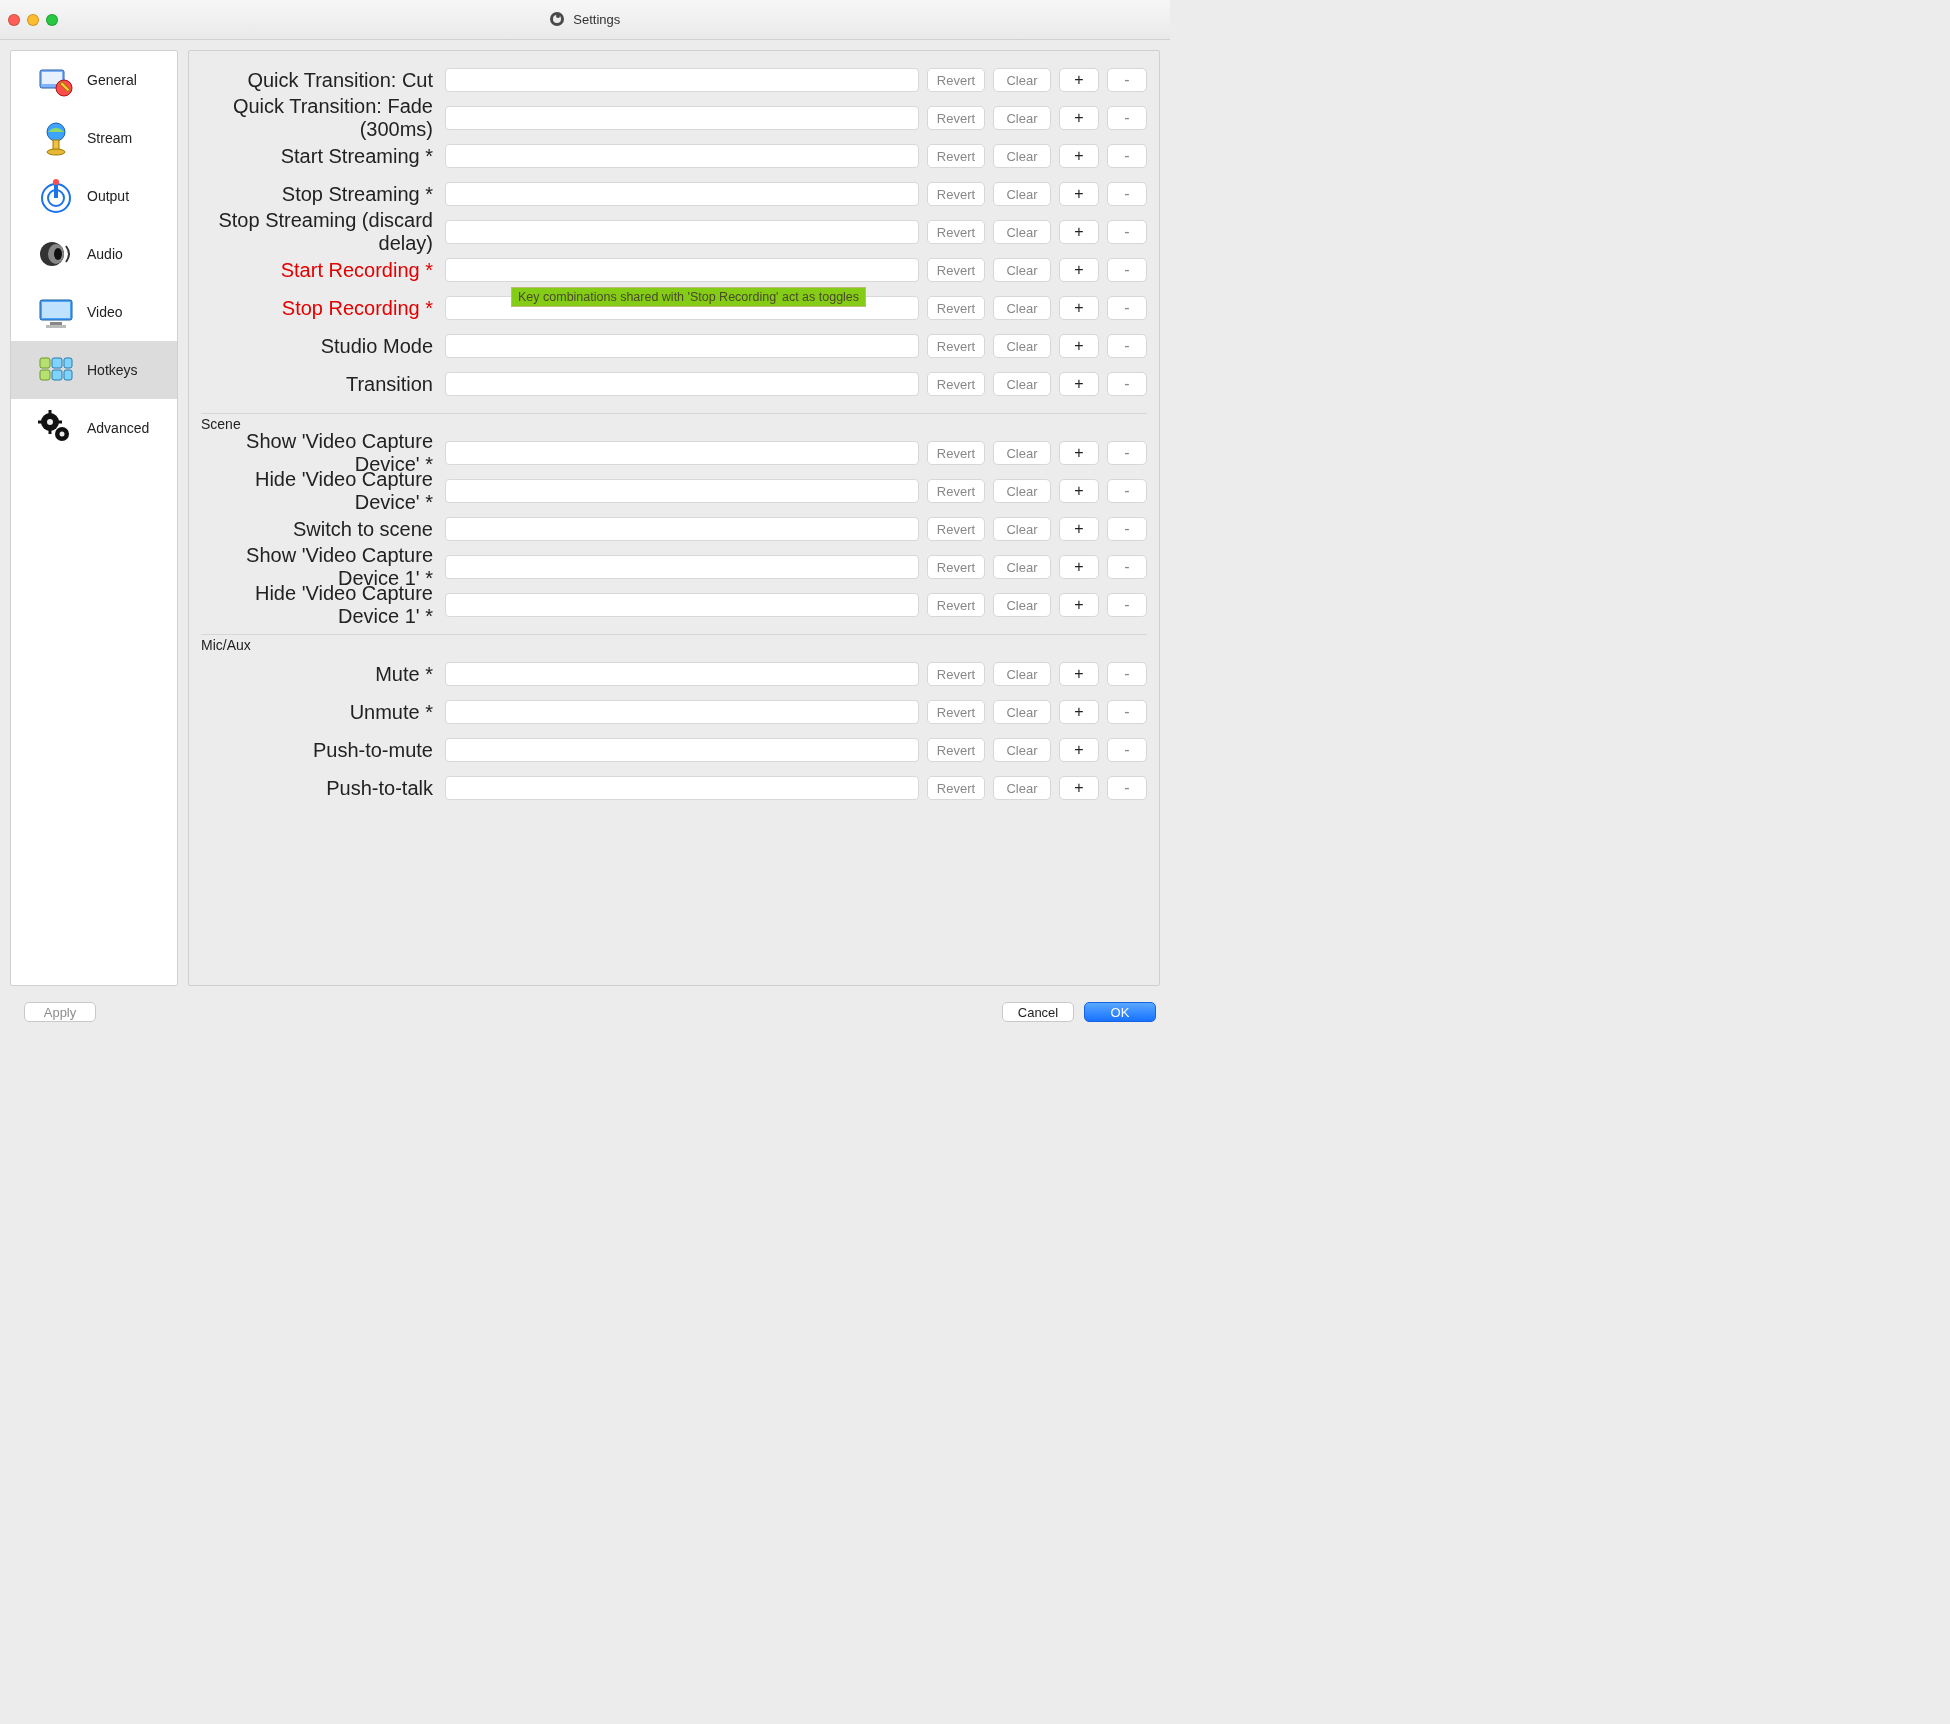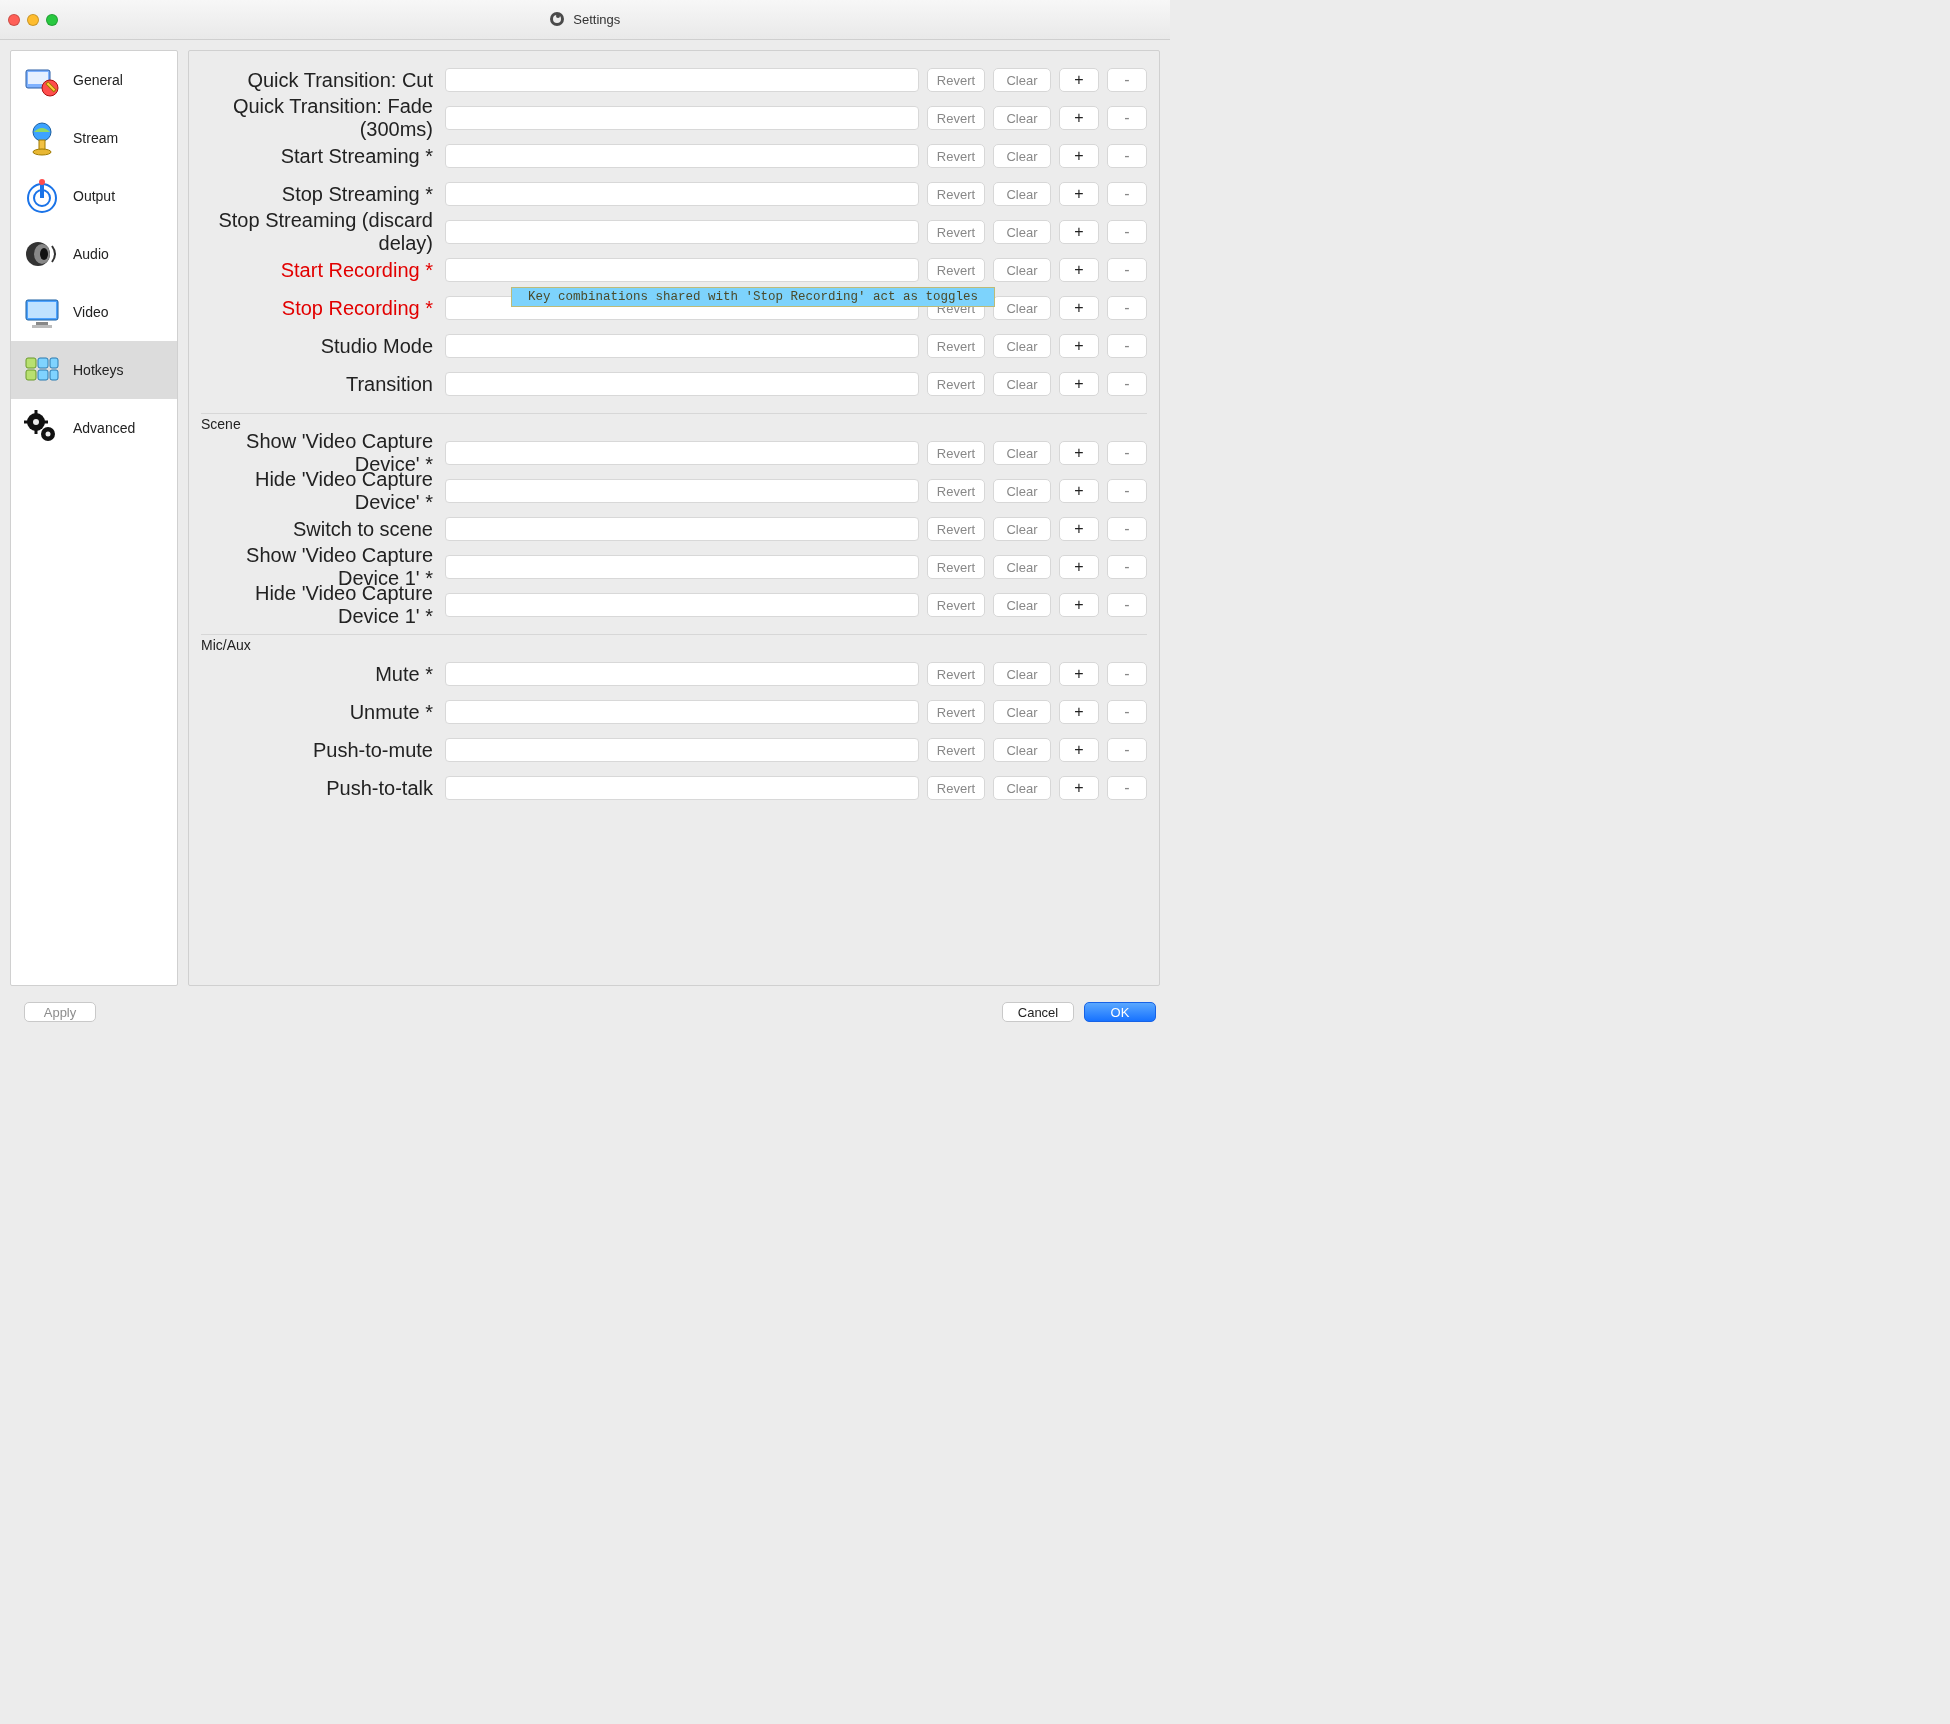--- a/index.html
+++ b/index.html
@@ -21,21 +21,21 @@
     .traffic { display:flex; gap:7px; padding-left:8px; }
     .dot { width:12px; height:12px; border-radius:50%; border:0.5px solid rgba(0,0,0,.2); }
     .dot.red{background:#ff5f57}.dot.yellow{background:#febc2e}.dot.green{background:#28c840}
     .title-wrap { position:absolute; left:0; right:0; text-align:center; pointer-events:none; font-size:13px; color:#333;}
     .title-wrap .ticon { display:inline-block; width:14px; height:14px; border-radius:50%; background:#4a4a4a; vertical-align:-2px; margin-right:6px; position:relative;}
     .title-wrap .ticon:after{content:""; position:absolute; inset:3px; background:#ececec; border-radius:50%;}
     .title-wrap .ticon:before{content:""; position:absolute; left:6px; top:2px; width:4px; height:4px; background:#4a4a4a; border-radius:50%; z-index:2;}
 
     .body { flex:1; display:flex; padding:10px 10px 4px 10px; gap:10px; overflow:hidden;}
     .sidebar { width:168px; background:#fff; border:1px solid #d0d0d0; border-radius:2px; }
-    .side-item { display:flex; align-items:center; gap:10px; padding:8px 10px; cursor:default;}
+    .side-item { display:flex; align-items:center; gap:10px; padding:8px 24px; cursor:default;}
     .side-item.selected { background:#dcdcdc; }
     .side-icon { width:42px; height:42px; display:flex; align-items:center; justify-content:center; }
     .side-label { font-size:14px; }
 
     .content { flex:1; background:#ececec; border:1px solid #d0d0d0; border-radius:2px; padding:10px 12px 0 12px; overflow:auto;}
 
     .row { display:flex; align-items:center; height:38px; gap:8px; }
     .row-group-header { font-size:14px; color:#222; margin-top:0; margin-bottom:2px; }
     .sep { border-top:1px solid #d7d7d7; margin:10px 0 2px 0; }
 
@@ -47,22 +47,22 @@
     .btn {
       height:24px; background:#fff; border:1px solid #d7d7d7; border-radius:5px;
       font-size:13px; color:#888; display:inline-flex; align-items:center; justify-content:center;
       padding:0 10px;
     }
     .btn.revert{width:58px}
     .btn.clear{width:58px}
     .btn.pm{width:40px; color:#222; font-size:16px;}
 
     .tooltip {
-      position:absolute; background:#7dd3fc; border:1px solid #bdbb78; color:#4a4a2a;
-      font-size:12.5px; padding:2px 16px; pointer-events:none; z-index:5;font-family:Liberation Mono, monospace;
+      position:absolute; background:#84cc16; border:1px solid #bdbb78; color:#4a4a2a;
+      font-size:12.5px; padding:2px 6px; pointer-events:none; z-index:5;
     }
 
     .footer { height:44px; display:flex; align-items:center; padding:0 14px; }
     .footer .spacer{flex:1}
     .footer .fbtn{
       height:20px; min-width:72px; background:#fff; border:1px solid #c9c9c9; border-radius:5px;
       font-size:13px; display:inline-flex; align-items:center; justify-content:center; margin-left:10px;
     }
     .footer .fbtn.apply{color:#8d8d8d}
     .footer .fbtn.cancel{color:#222}

